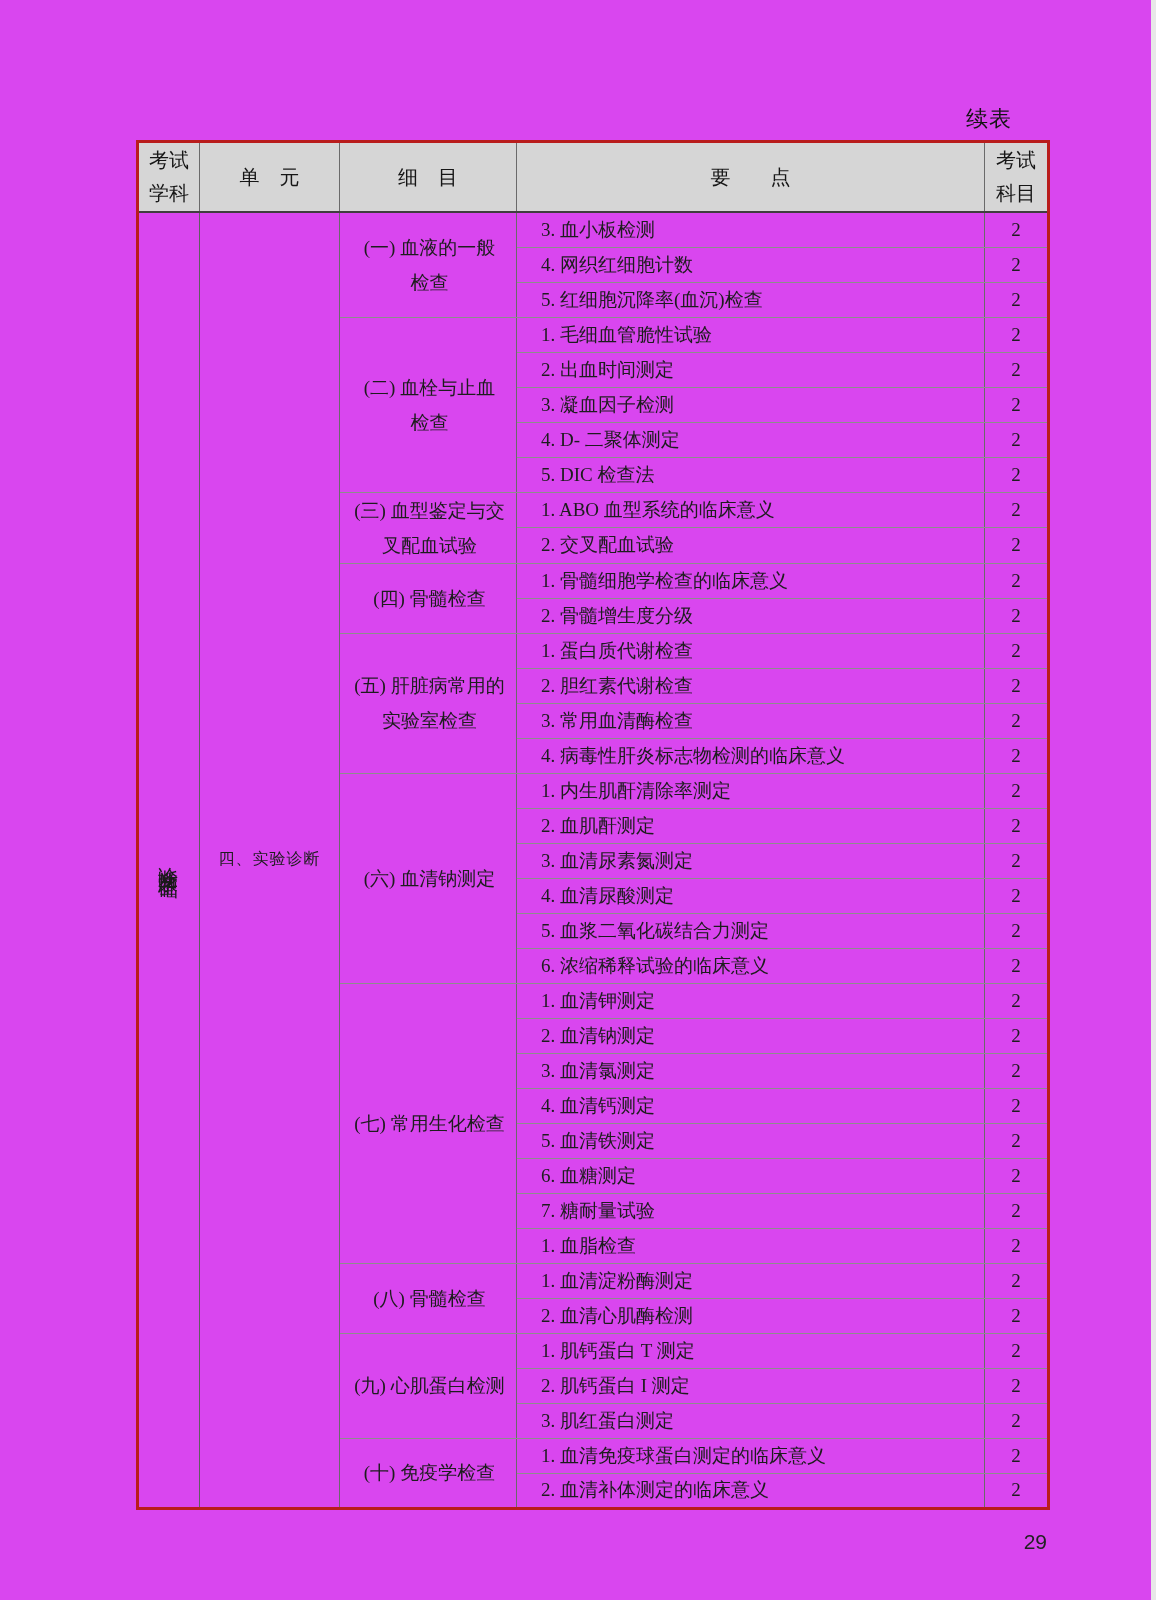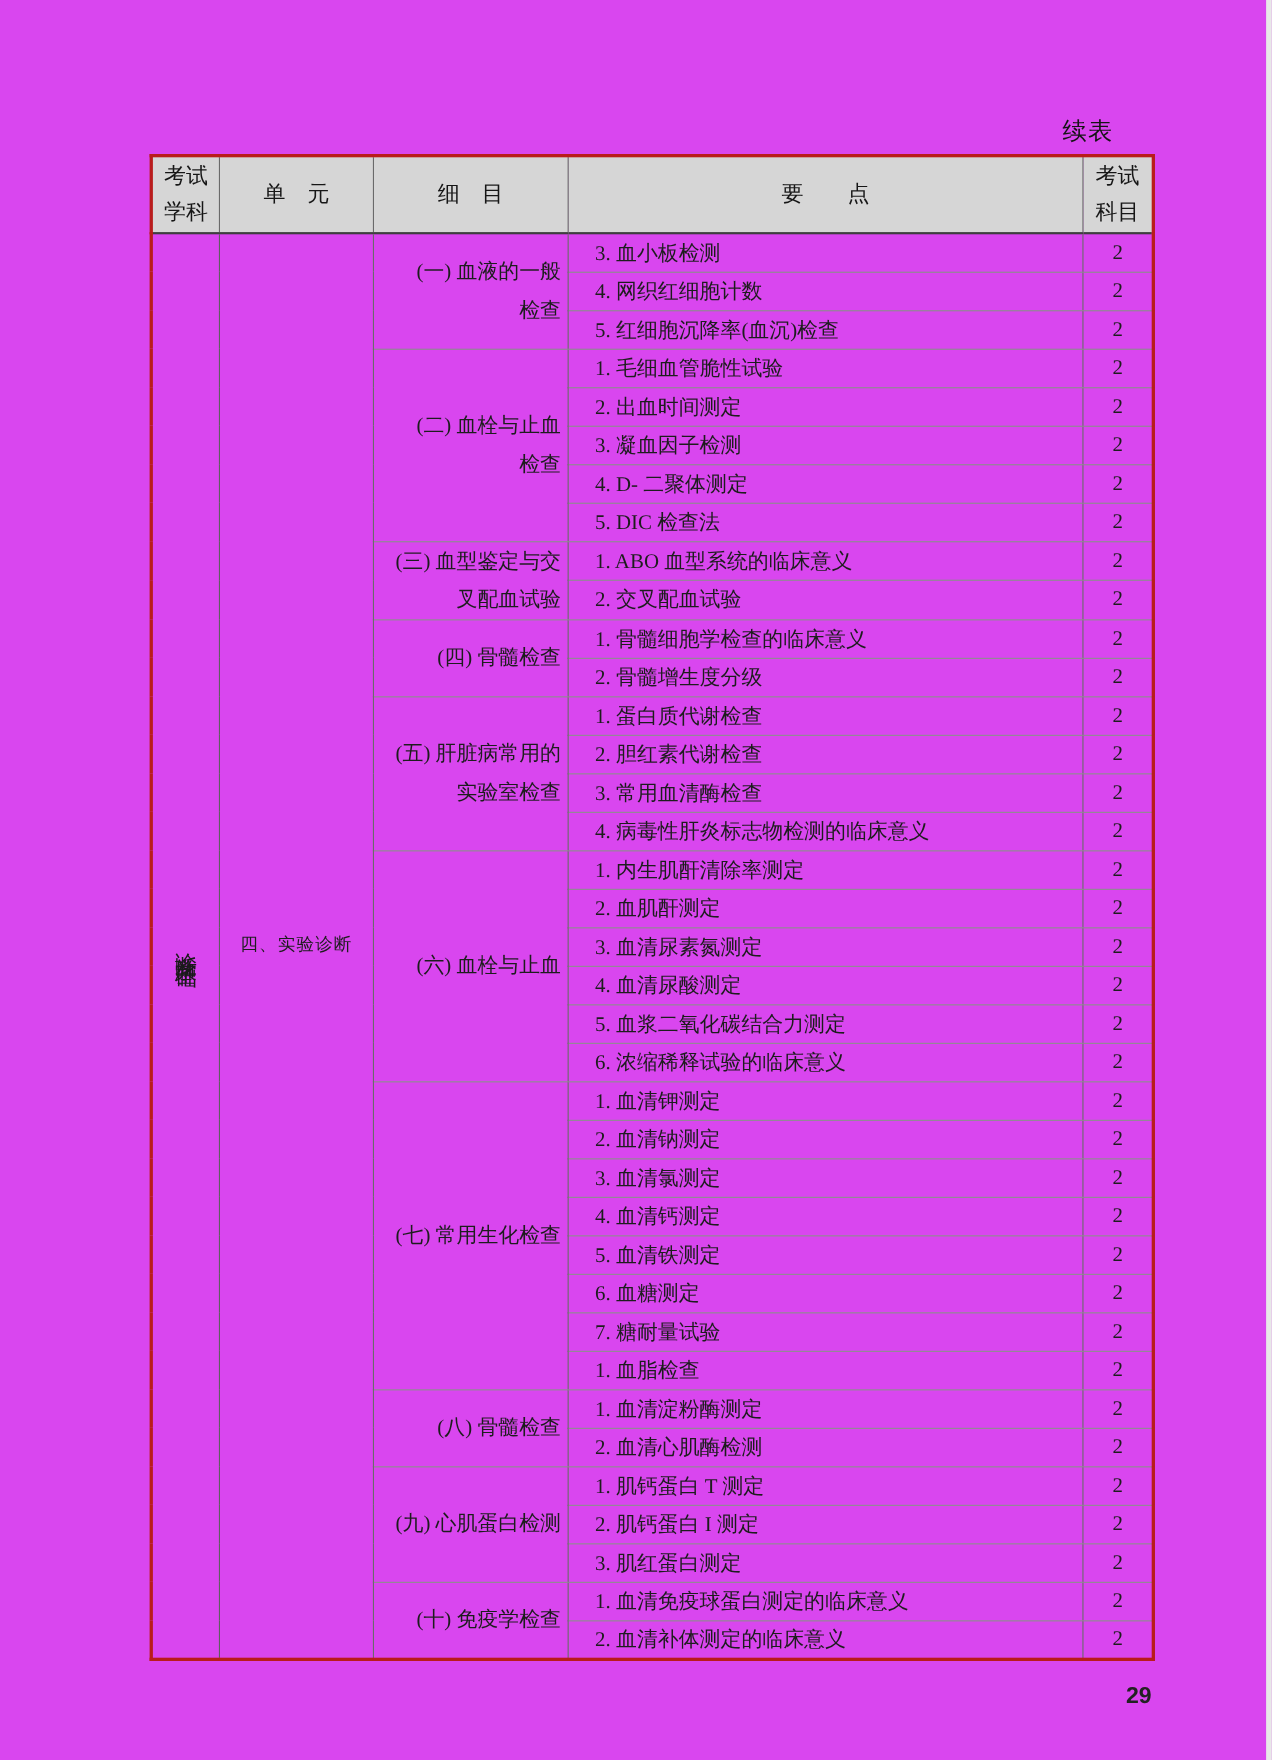--- a/index.html
+++ b/index.html
@@ -71,39 +71,38 @@
   }
   td.cell-unit{
     text-align:center;
     font-size:16px;
     letter-spacing:1px;
   }
   td.cell-detail{
     padding:0 6px 0 9px;
     line-height:35px;
     white-space:pre-line;
-    text-align:right;
+    text-align:center;
   }
   td.cell-point{
     padding-left:24px;
     text-align:left;
   }
   td.cell-score{
     text-align:center;
   }
   .page-number{
     position:absolute;
     top:1530px;
     left:136px;
     width:911px;
     text-align:right;
     font-size:21px;
     font-family:"Liberation Sans","DejaVu Sans",sans-serif;
     color:#222;
-    font-weight:bold;
   }
 </style>
 </head>
 <body>
 
 <div class="page">
 
   <div class="cont-label">续表</div>
 
   <table class="syllabus">
@@ -195,21 +194,21 @@
         </tr>
         <tr>
           <td class="cell-point">3. 常用血清酶检查</td>
           <td class="cell-score">2</td>
         </tr>
         <tr>
           <td class="cell-point">4. 病毒性肝炎标志物检测的临床意义</td>
           <td class="cell-score">2</td>
         </tr>
         <tr class="group-start">
-          <td class="cell-detail" rowspan="6">(六) 血栓与止血</td>
+          <td class="cell-detail" rowspan="6">(六) 血清钠测定</td>
           <td class="cell-point">1. 内生肌酐清除率测定</td>
           <td class="cell-score">2</td>
         </tr>
         <tr>
           <td class="cell-point">2. 血肌酐测定</td>
           <td class="cell-score">2</td>
         </tr>
         <tr>
           <td class="cell-point">3. 血清尿素氮测定</td>
           <td class="cell-score">2</td>

